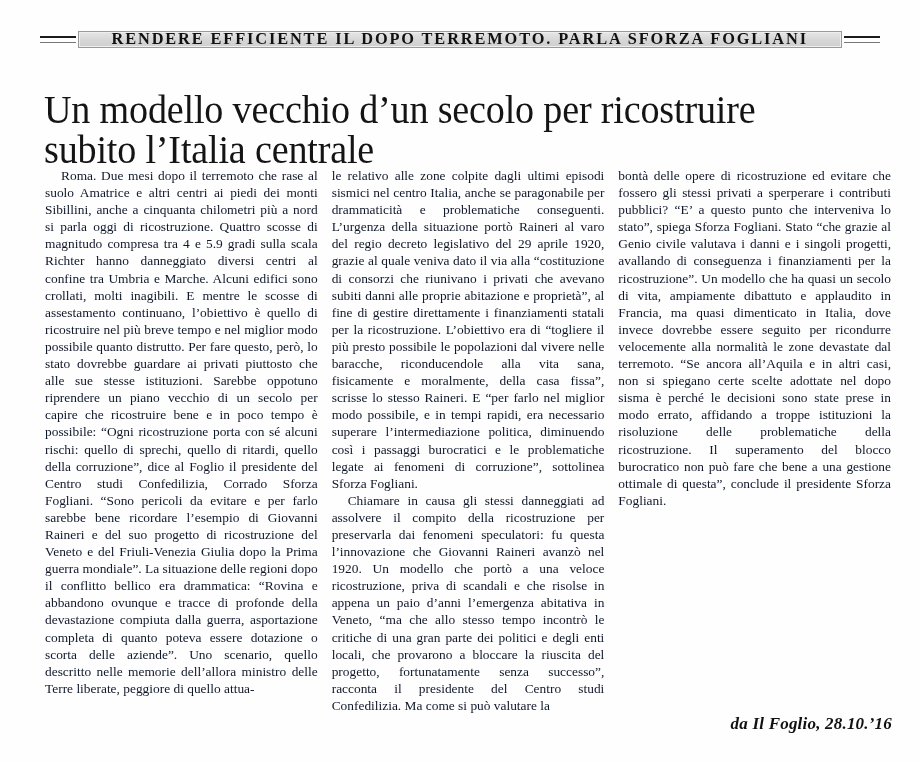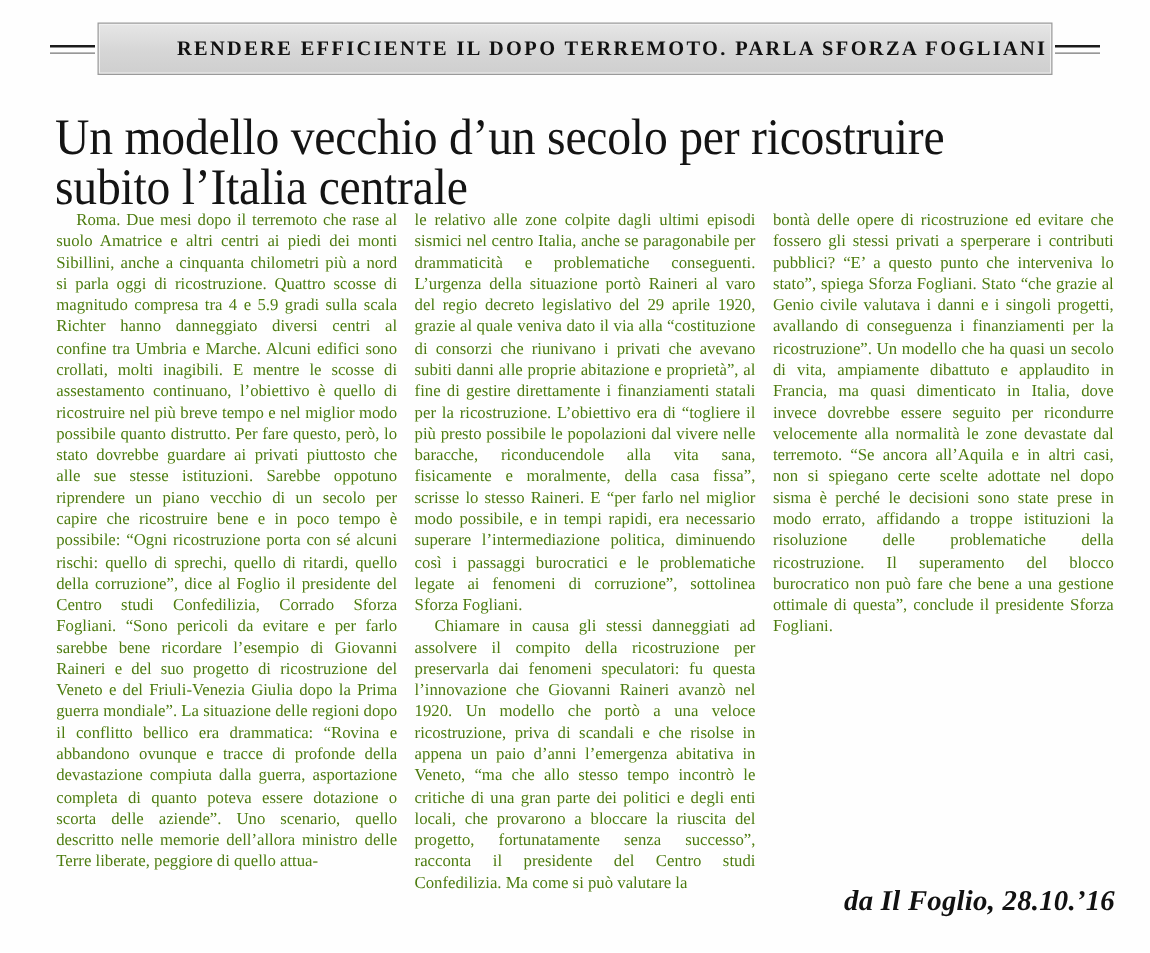--- a/index.html
+++ b/index.html
@@ -40,24 +40,24 @@
     border-bottom: 1px solid #777;
     box-sizing: border-box;
   }
   .kicker-rule.left { margin-right: 2px; }
   .kicker-rule.right { margin-left: 2px; }
   .kicker-box {
     flex: 1 1 auto;
     background: linear-gradient(180deg,#e6e6e6 0%, #d6d6d6 55%, #cfcfcf 100%);
     border: 1px solid #9a9a9a;
     box-shadow: inset 0 0 0 1px #efefef;
-    height: 42px;
+    height: 17px;
     display: flex;
     align-items: center;
-    justify-content: flex-end;
+    justify-content: center;
     box-sizing: border-box;
   }
   .kicker-text {
     font-family: "Liberation Serif", "DejaVu Serif", serif;
     font-weight: 700;
     font-size: 16.5px;
     letter-spacing: 1.9px;
     color: #111;
     white-space: nowrap;
     line-height: 1;
@@ -89,21 +89,21 @@
     display: flex;
     gap: 14px;
   }
   .col {
     width: 273px;
     font-size: 13.4px;
     line-height: 17.1px;
     text-align: justify;
     text-justify: inter-word;
     hyphens: manual;
-    color: #4d7c0f;
+    color: #0f172a;
   }
   .col p {
     margin: 0;
   }
   .col p.indent {
     text-indent: 16px;
   }
   .byline {
     margin-top: 9px;
     text-align: right;
@@ -113,21 +113,21 @@
   }
 
   
   .credit {
     position: absolute;
     right: 28px;
     bottom: 28px;
     font-family: "Liberation Serif", "DejaVu Serif", serif;
     font-weight: 700;
     font-style: italic;
-    font-size: 23px;
+    font-size: 17px;
     color: #111;
     letter-spacing: 0.2px;
   }
 </style>
 </head>
 <body>
 
 <div class="page">
 
   <div class="kicker-row">

